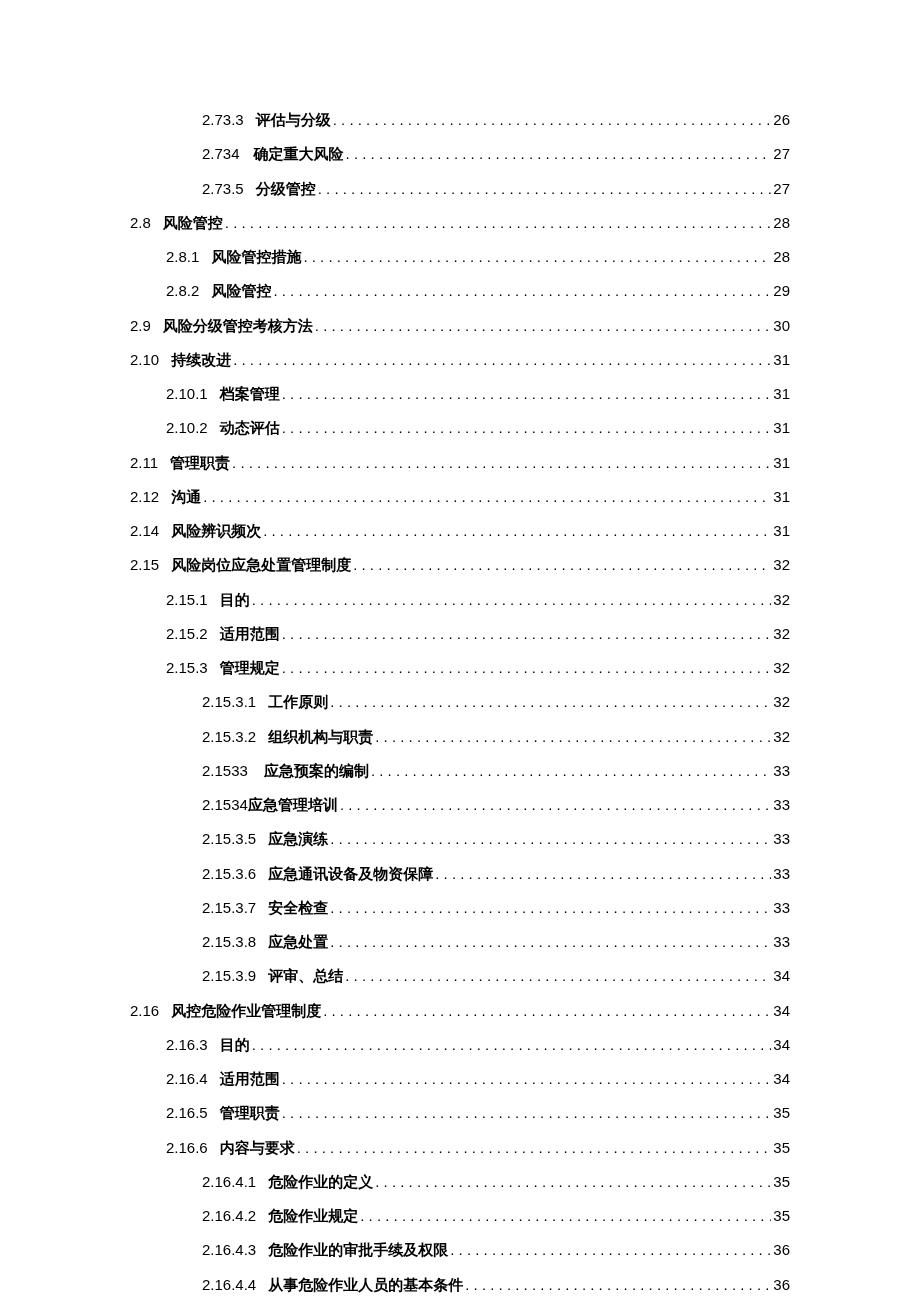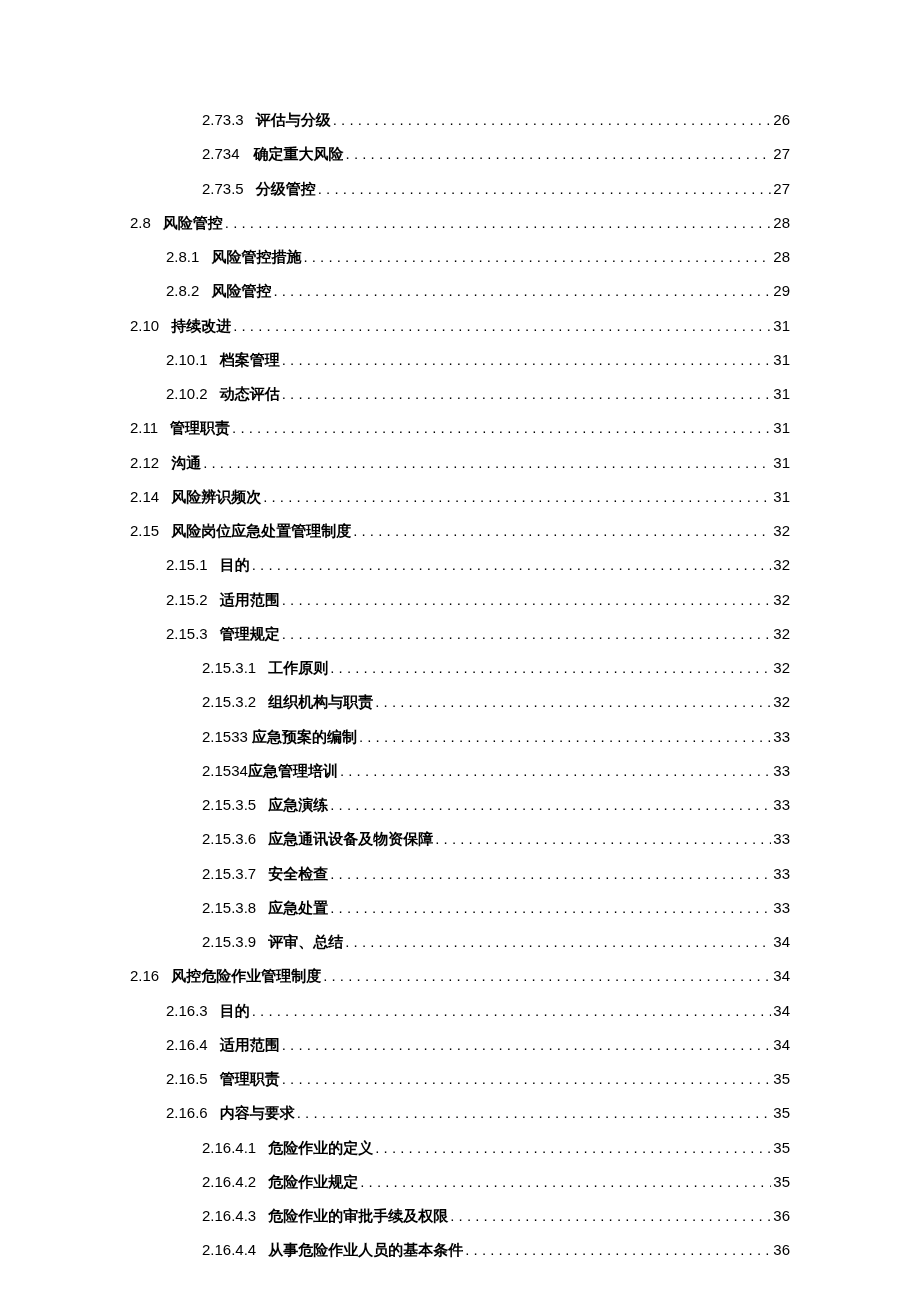--- a/index.html
+++ b/index.html
@@ -83,20 +83,26 @@
         <span class="toc-leader"></span>
         <span class="toc-page">28</span>
       </div>
       <div class="toc-line lvl-2">
         <span class="toc-num">2.8.2</span>
         <span class="toc-title">风险管控</span>
         <span class="toc-leader"></span>
         <span class="toc-page">29</span>
       </div>
       <div class="toc-line lvl-1">
+        <span class="toc-num">2.9</span>
+        <span class="toc-title">风险分级管控考核方法</span>
+        <span class="toc-leader"></span>
+        <span class="toc-page">30</span>
+      </div>
+      <div class="toc-line lvl-1">
         <span class="toc-num">2.10</span>
         <span class="toc-title">持续改进</span>
         <span class="toc-leader"></span>
         <span class="toc-page">31</span>
       </div>
       <div class="toc-line lvl-2">
         <span class="toc-num">2.10.1</span>
         <span class="toc-title">档案管理</span>
         <span class="toc-leader"></span>
         <span class="toc-page">31</span>
@@ -156,21 +162,21 @@
         <span class="toc-page">32</span>
       </div>
       <div class="toc-line lvl-3">
         <span class="toc-num">2.15.3.2</span>
         <span class="toc-title">组织机构与职责</span>
         <span class="toc-leader"></span>
         <span class="toc-page">32</span>
       </div>
       <div class="toc-line lvl-3">
         <span class="toc-num">2.1533</span>
-        <span class="toc-title" style="margin-left: 4px;">应急预案的编制</span>
+        <span class="toc-title" style="margin-left: 16px;">应急预案的编制</span>
         <span class="toc-leader"></span>
         <span class="toc-page">33</span>
       </div>
       <div class="toc-line lvl-3">
         <span class="toc-num">2.1534</span>
         <span class="toc-title" style="margin-left: 0;">应急管理培训</span>
         <span class="toc-leader"></span>
         <span class="toc-page">33</span>
       </div>
       <div class="toc-line lvl-3">

